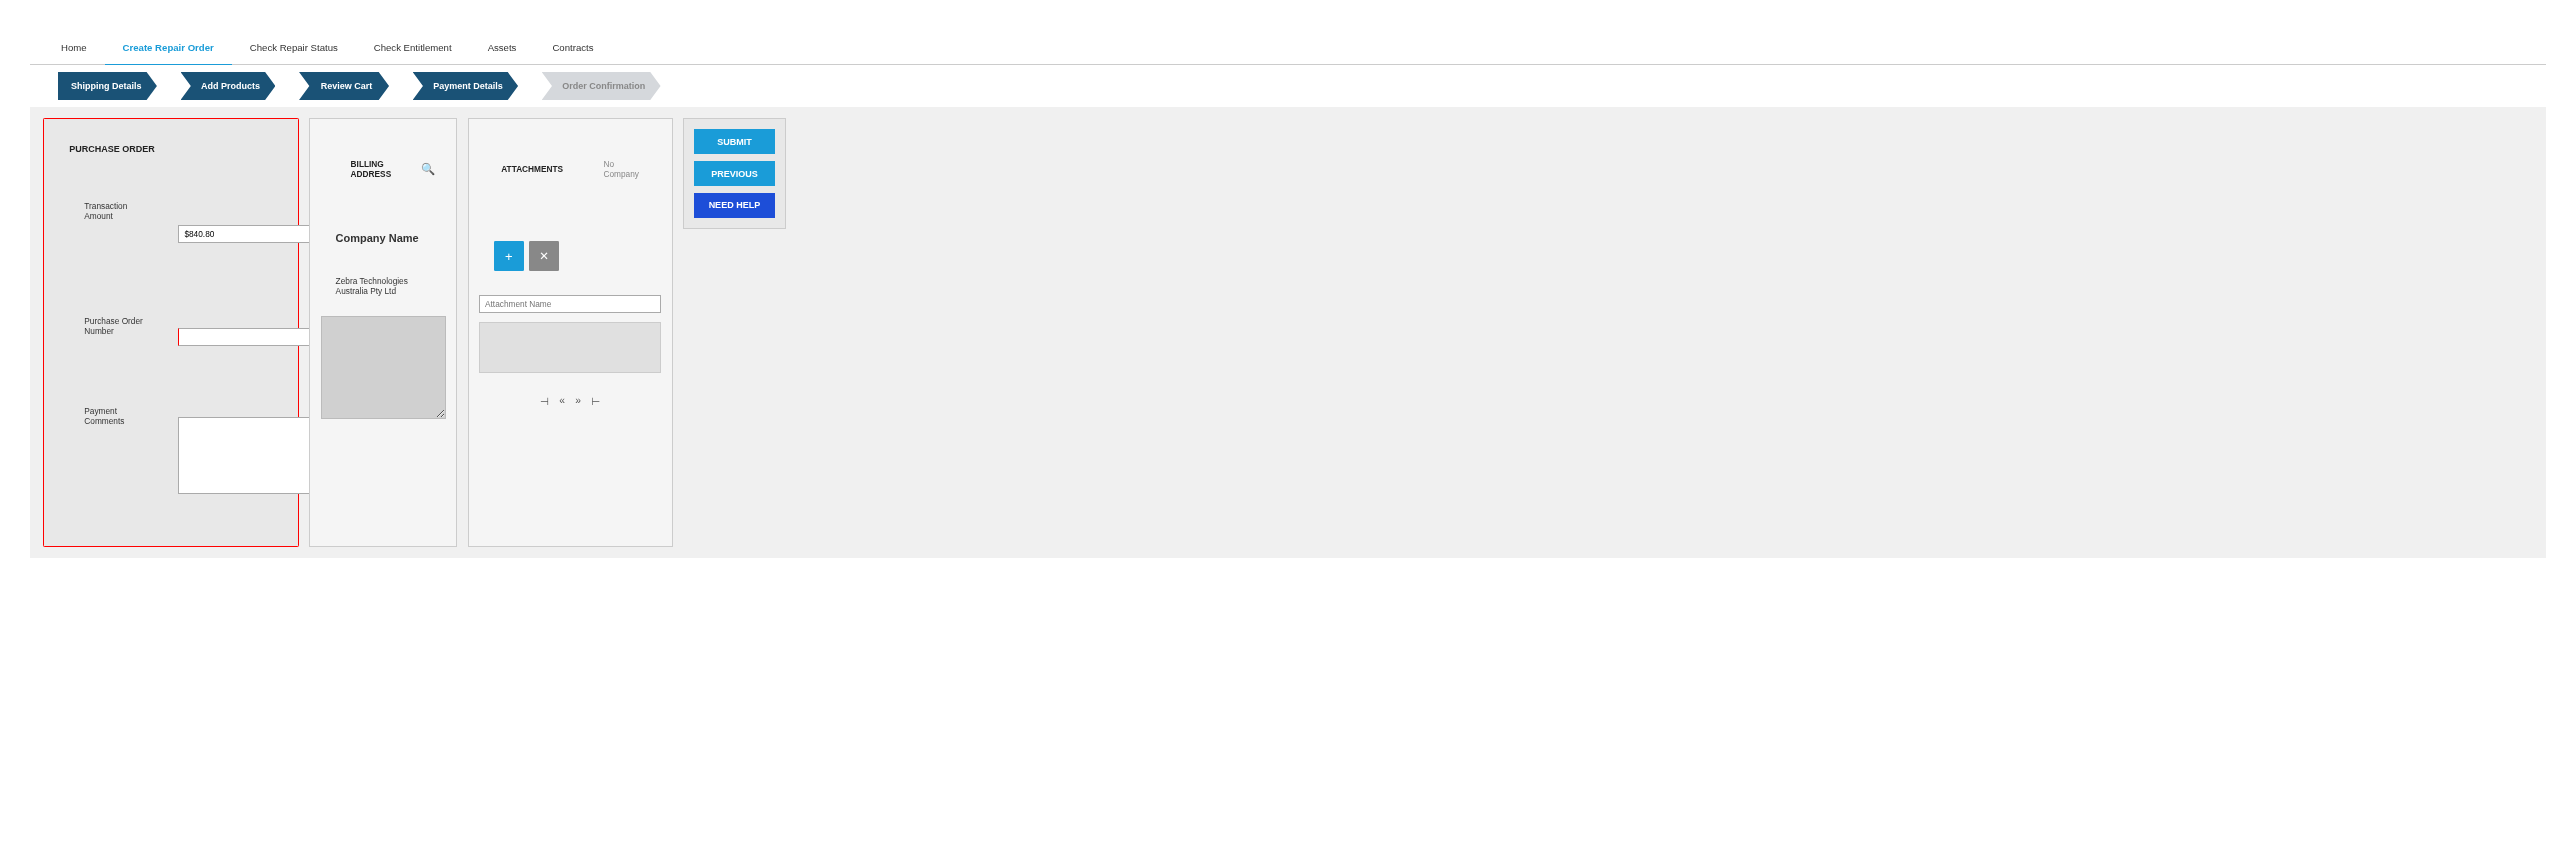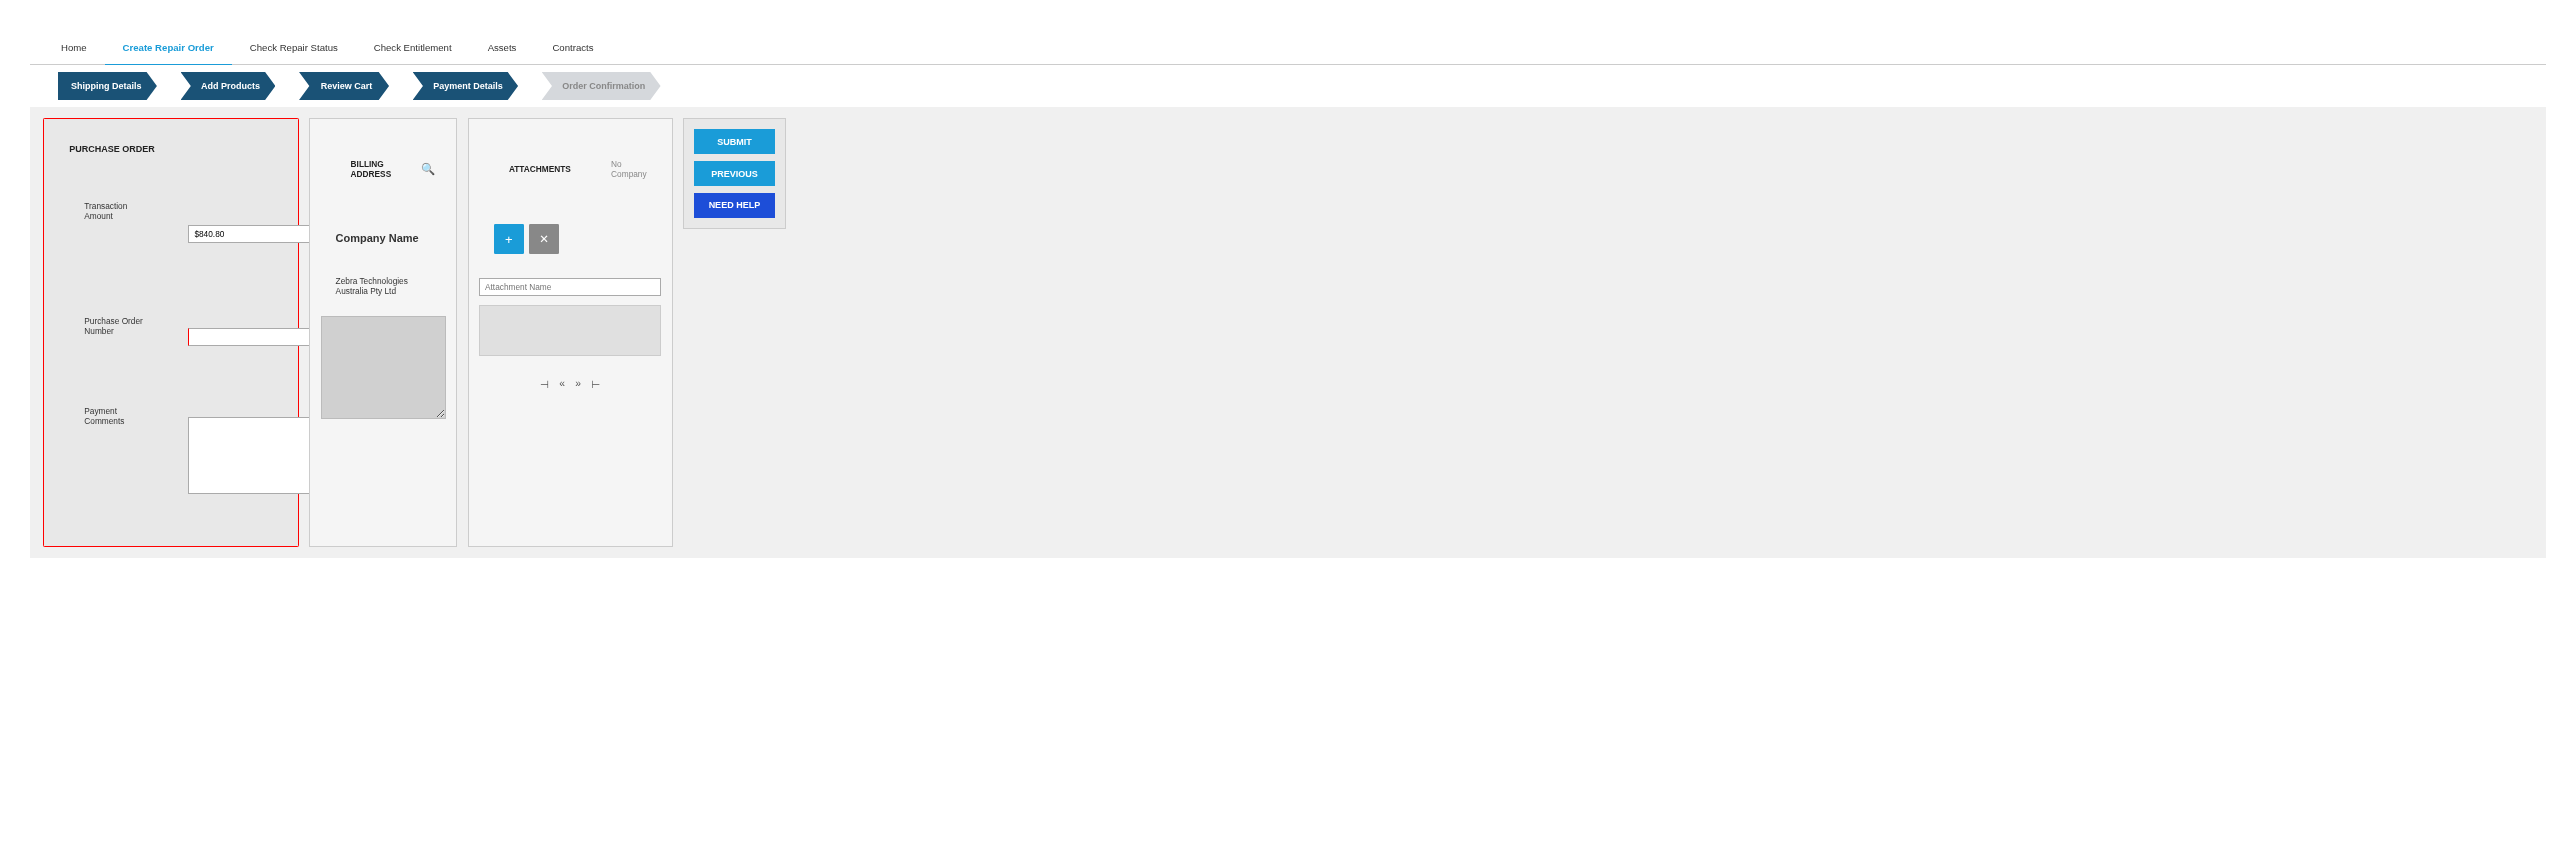--- a/index.html
+++ b/index.html
@@ -86,21 +86,21 @@
       font-weight: bold;
       font-size: 9px;
       color: #222;
       margin-bottom: 13px;
       text-transform: uppercase;
     }
     .form-row {
       display: flex;
       align-items: flex-start;
       margin-bottom: 11.5px;
-      gap: 14px;
+      gap: 4px;
     }
     .form-label {
       font-size: 8.3px;
       color: #333;
       width: 90px;
       flex-shrink: 0;
       padding-top: 3.8px;
     }
     .form-input-wrap {
       display: flex;
@@ -182,21 +182,22 @@
       background: #f5f5f5;
       border: 0.6px solid #ccc;
       padding: 10.3px;
       width: 205px;
       flex-shrink: 0;
     }
     .attachments-header {
       display: flex;
       align-items: center;
       gap: 10.3px;
-      margin-bottom: 0;
+      margin-bottom: 17px;
+      justify-content: center;
     }
     .attachments-title {
       font-weight: bold;
       font-size: 8.3px;
       color: #222;
       text-transform: uppercase;
     }
     .no-records-text {
       font-size: 8.3px;
       color: #888;

